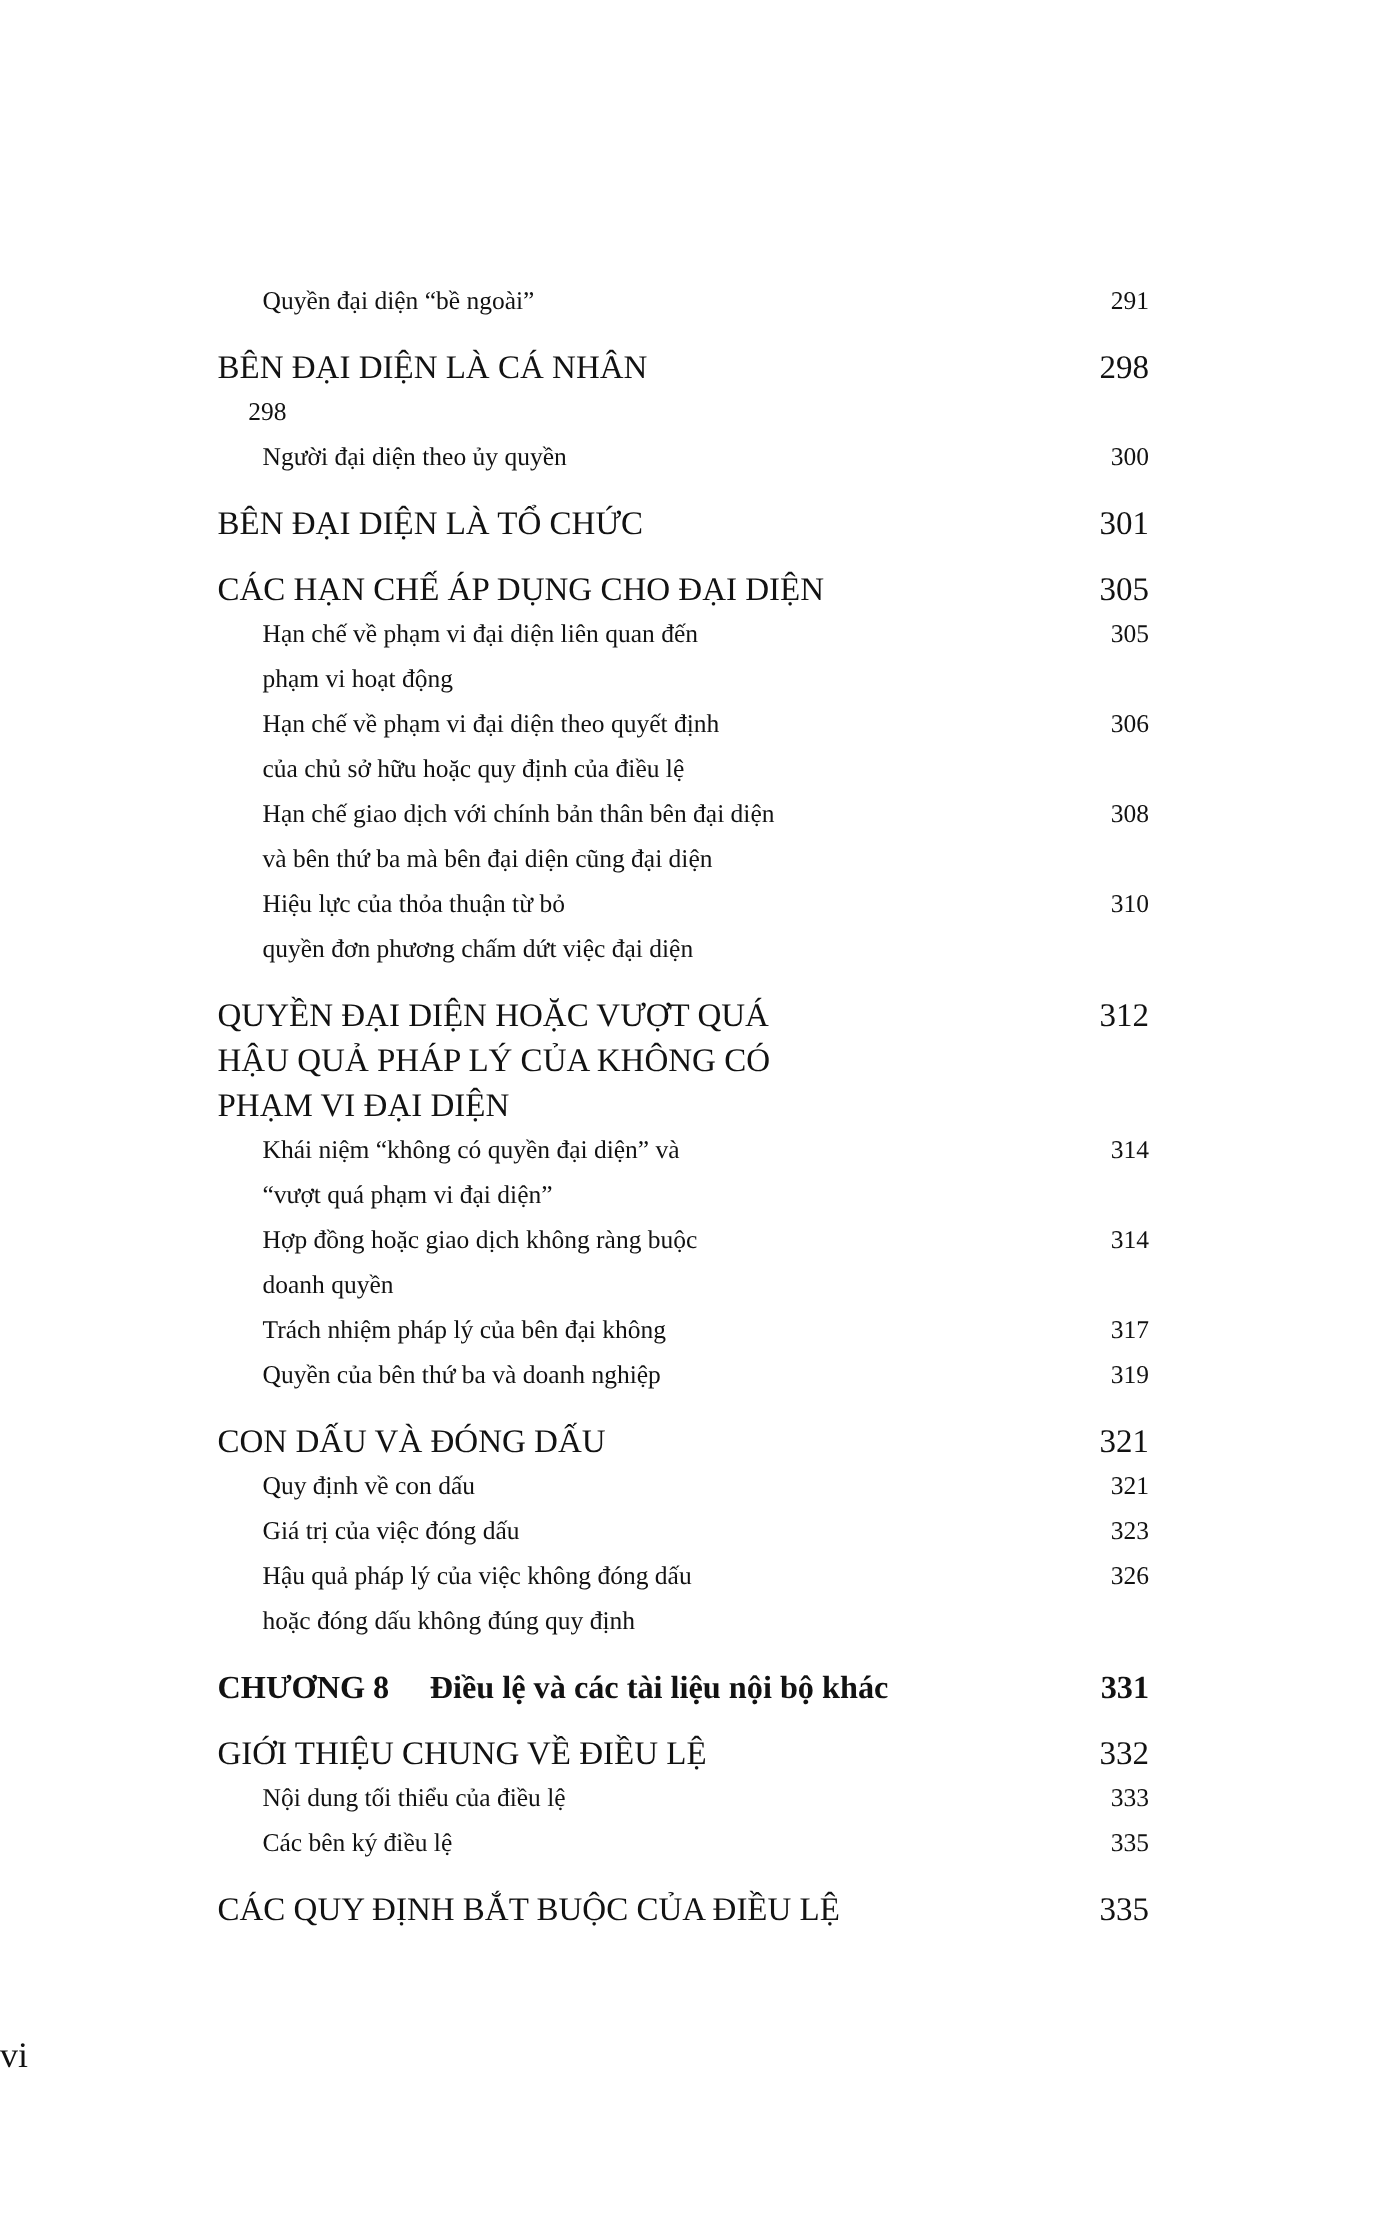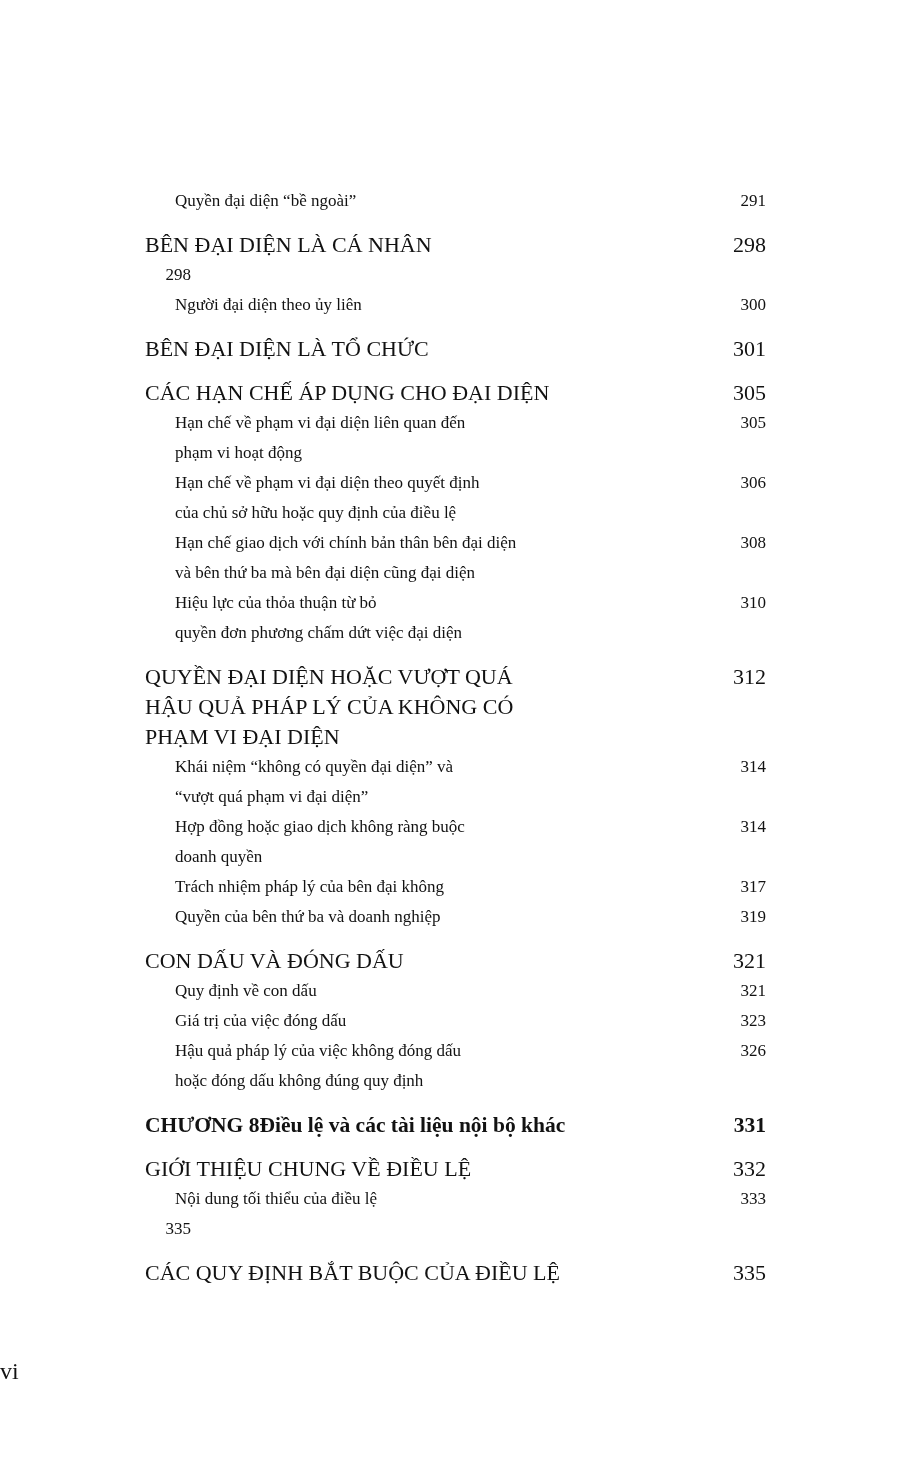--- a/index.html
+++ b/index.html
@@ -47,20 +47,21 @@
     margin-top: 14px;
   }
   .level-sub .entry-text {
     padding-left: 30px;
   }
   .level-chapter {
     font-weight: bold;
     font-size: 21.5px;
   }
   .chapter-label {
+    margin-right: 27px;
   }
   .page-footer {
     position: absolute;
     left: 0;
     right: 0;
     bottom: 92px;
     text-align: left;
     font-size: 24px;
   }
 </style>
@@ -79,21 +80,21 @@
         <div class="entry-text">
           <div class="line">BÊN ĐẠI DIỆN LÀ CÁ NHÂN</div>
         </div>
         <div class="entry-page">298</div>
       </div>
       <div class="entry level-sub">
         <div class="entry-page">298</div>
       </div>
       <div class="entry level-sub">
         <div class="entry-text">
-          <div class="line">Người đại diện theo ủy liên</div>
+          <div class="line">Người đại diện theo ủy quyền</div>
         </div>
         <div class="entry-page">300</div>
       </div>
       <div class="entry level-section gap">
         <div class="entry-text">
           <div class="line">BÊN ĐẠI DIỆN LÀ TỔ CHỨC</div>
         </div>
         <div class="entry-page">301</div>
       </div>
       <div class="entry level-section gap">
@@ -201,20 +202,23 @@
         </div>
         <div class="entry-page">332</div>
       </div>
       <div class="entry level-sub">
         <div class="entry-text">
           <div class="line">Nội dung tối thiểu của điều lệ</div>
         </div>
         <div class="entry-page">333</div>
       </div>
       <div class="entry level-sub">
+        <div class="entry-text">
+          <div class="line">Các bên ký điều lệ</div>
+        </div>
         <div class="entry-page">335</div>
       </div>
       <div class="entry level-section gap">
         <div class="entry-text">
           <div class="line">CÁC QUY ĐỊNH BẮT BUỘC CỦA ĐIỀU LỆ</div>
         </div>
         <div class="entry-page">335</div>
       </div>
     </div>
 </div>

